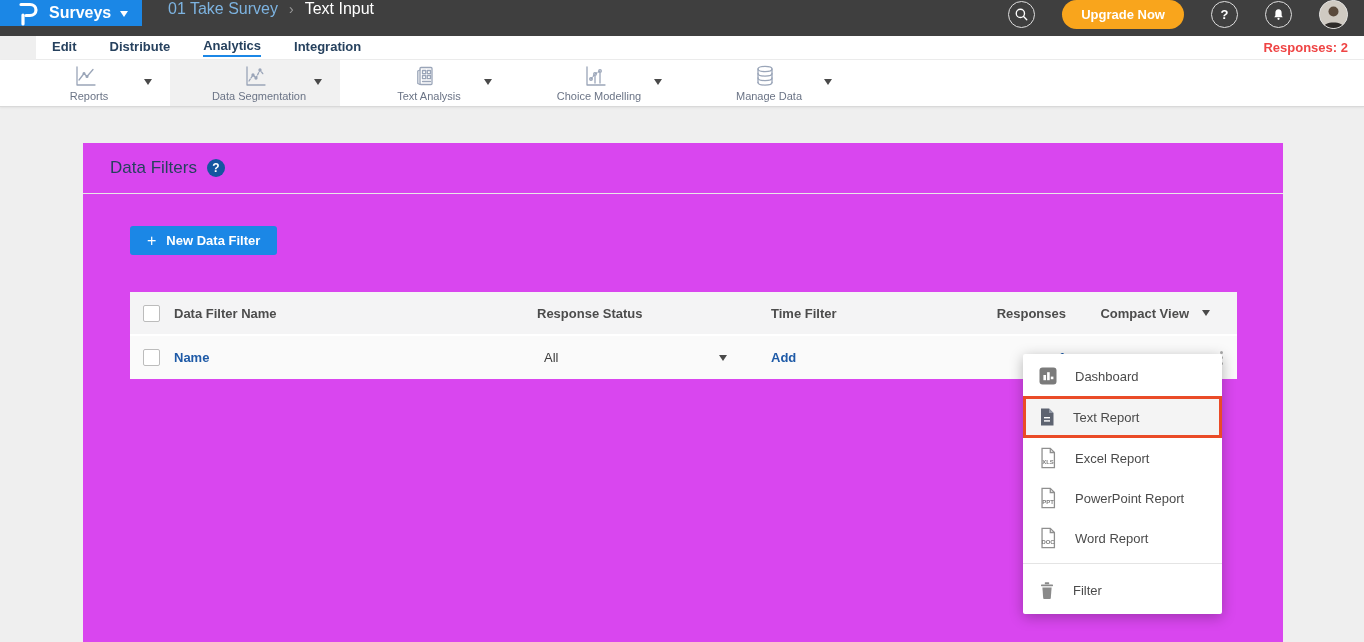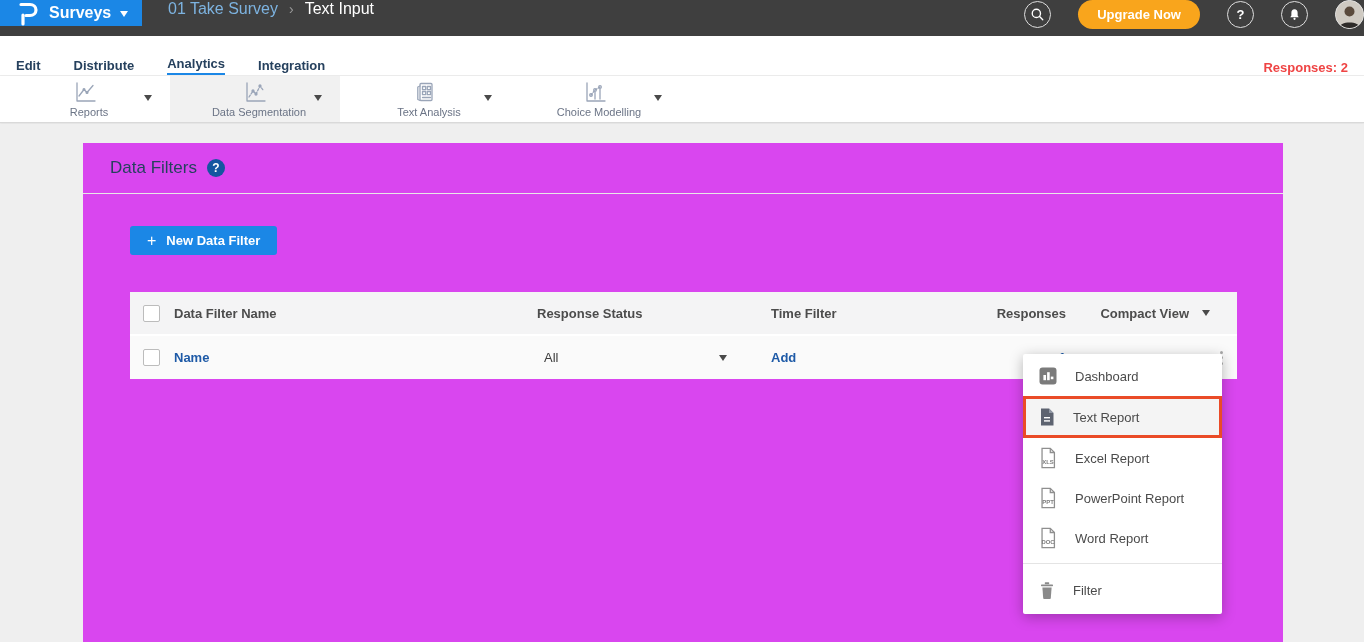--- a/index.html
+++ b/index.html
@@ -9,28 +9,28 @@
   
   .topbar { height:36px; background:#3f3f3f; display:flex; align-items:flex-start; }
   .brand { width:142px; background:#1b87e6; display:flex; align-items:center; padding-left:16px; gap:9px; cursor:pointer; }
   .brand-label { color:#fff; font-size:16px; font-weight:bold; }
   .caret { width:0; height:0; border-left:4.5px solid transparent; border-right:4.5px solid transparent; border-top:6px solid currentColor; display:inline-block; }
   .brand .caret { color:#fff; margin-top:2px; }
   .crumbs { display:flex; align-items:center; gap:11px; margin-left:26px; font-size:16px; }
   .crumb-parent { color:#7db3e0; cursor:pointer; }
   .crumb-sep { color:#9a9a9a; font-size:14px; }
   .crumb-current { color:#ffffff; }
-  .top-right { margin-left:auto; display:flex; align-items:center; gap:27px; }
+  .top-right { margin-left:auto; display:flex; align-items:center; gap:27px; padding-right:16px; }
   .circle-btn { width:27px; height:27px; border:1.5px solid #dedede; border-radius:50%; display:flex; align-items:center; justify-content:center; color:#fff; cursor:pointer; }
   .upgrade-btn { background:#f9a51c; color:#fff; font-weight:bold; font-size:13px; border:none; border-radius:15px; height:29px; padding:0 19px; cursor:pointer; }
   .help-glyph { font-size:13px; font-weight:bold; color:#fff; }
   .avatar { width:29px; height:29px; border-radius:50%; background:#d8d4cd; border:1.5px solid #e8e8e8; overflow:hidden; position:relative; cursor:pointer; }
 
   
-  .tabbar { height:40px; background:#fff; display:flex; align-items:flex-end; padding:0 16px; border-bottom:1px solid #ececec; }
+  .tabbar { height:24px; background:#fff; display:flex; align-items:center; padding:0 16px; border-bottom:1px solid #ececec;margin-left:36px; }
   .tab { font-size:13px; font-weight:bold; color:#26415e; margin-right:33px; cursor:pointer; padding-bottom:2px; }
   .tab.active { border-bottom:2px solid #1b87e6; }
   .responses-label { margin-left:auto; font-size:13px; font-weight:bold; color:#ef4444; }
 
   
   .toolbar { height:47px; background:#fff; border-bottom:1px solid #d9d9d9; display:flex; box-shadow:0 1px 2px rgba(0,0,0,0.06); }
   .tool-item { width:170px; position:relative; display:flex; flex-direction:column; align-items:center; justify-content:center; gap:2px; cursor:pointer; }
   .tool-item.active { background:#f1f1f1; }
   .tool-label { font-size:11px; color:#6b7486;padding-left:8px; }
   .tool-item .caret { position:absolute; right:18px; top:19px; color:#4a4a4a; }
@@ -164,20 +164,32 @@
       <path d="M8 15 L12 10 L17 7" stroke-dasharray="1.8 1.6"></path>
       <circle cx="8" cy="15" r="1.3"></circle>
         <circle cx="12" cy="10" r="1.3"></circle>
         <circle cx="17" cy="7" r="1.3"></circle>
       <path d="M12 12.5 V19"></path>
         <path d="M17 9.5 V19"></path>
     </svg>
     <span class="tool-label">Choice Modelling</span>
     <span class="caret"></span>
   </div>
+  <div class="tool-item">
+    <svg width="26" height="24" viewBox="0 0 24 24" class="tool-icon">
+      <ellipse cx="12" cy="5" rx="7" ry="2.6"></ellipse>
+      <path d="M5 5 V18.5"></path>
+        <path d="M19 5 V18.5"></path>
+      <path d="M5 9.5 a7 2.6 0 0 0 14 0"></path>
+      <path d="M5 14 a7 2.6 0 0 0 14 0"></path>
+      <path d="M5 18.5 a7 2.6 0 0 0 14 0"></path>
+    </svg>
+    <span class="tool-label">Manage Data</span>
+    <span class="caret"></span>
+  </div>
 </div>
 
 <div class="page">
   <div class="card">
     <div class="card-head">
       <span class="card-title">Data Filters</span>
       <span class="head-help">?</span>
     </div>
     <div class="card-body">
       <button class="new-filter-btn">

